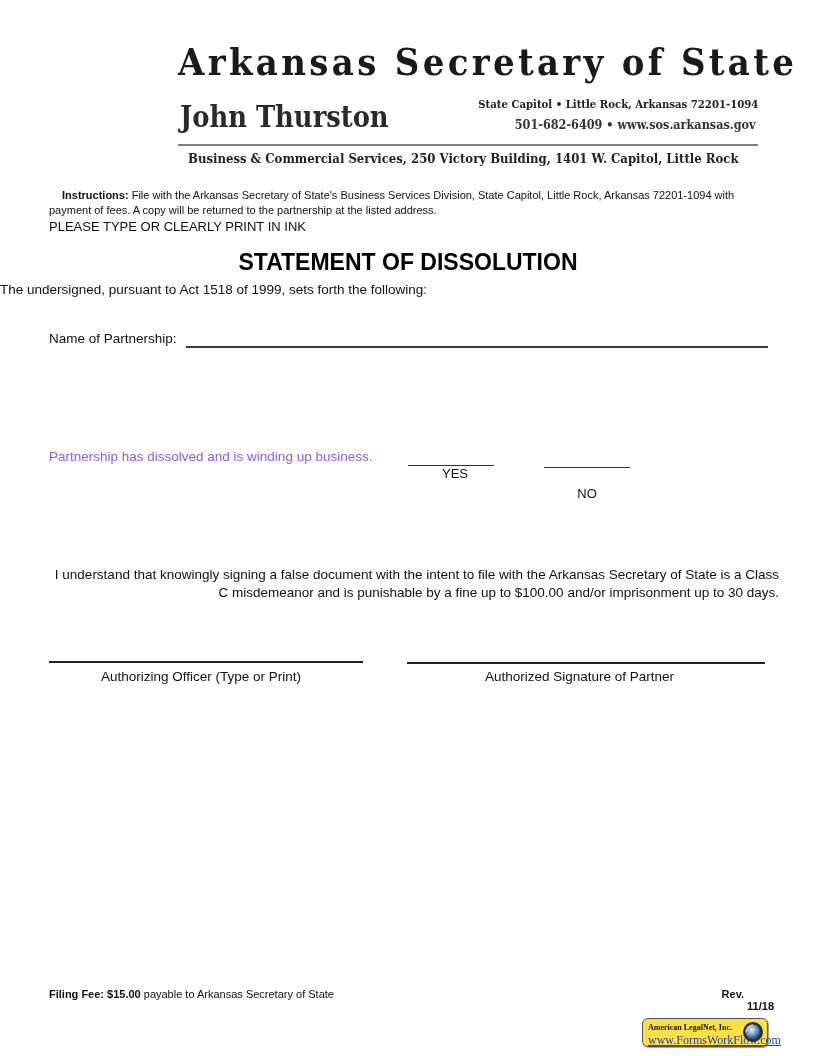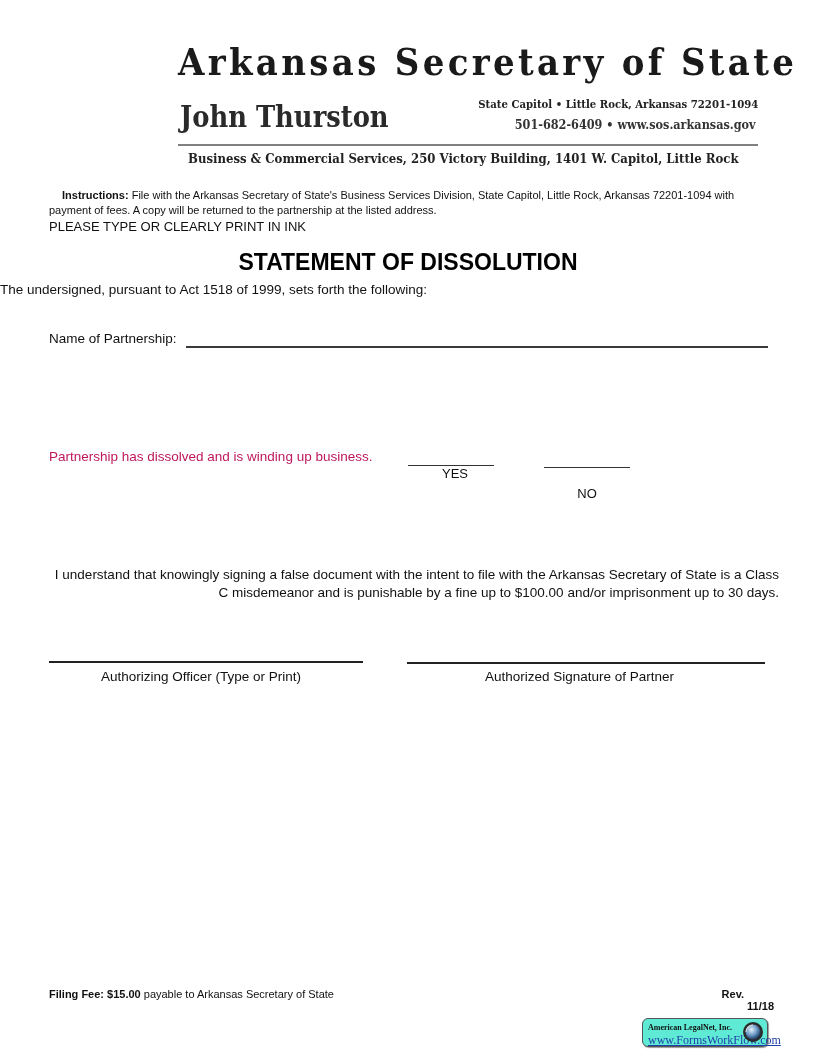--- a/index.html
+++ b/index.html
@@ -21,42 +21,42 @@
 
     
     .doc-title { left: 0; width: 816px; top: 249px; text-align: center; font-weight: bold; font-size: 23px; color: #000; }
     .doc-sub { left: 0; width: 656px; top: 282px; text-align: left; font-size: 13.5px; color: #111; }
 
     
     .np-label { left: 49px; top: 331px; font-size: 13.5px; color: #111; white-space: nowrap; }
     .np-line { left: 186px; top: 346px; width: 582px; height: 2px; background: #3a3a3a; }
 
     
-    .ds-label { left: 49px; top: 449px; font-size: 13.5px; color: #be185d; white-space: nowrap; }
+    .ds-label { left: 49px; top: 449px; font-size: 13.5px; color: #8b5cf6; white-space: nowrap; }
     .yes-line { left: 408px; top: 465px; width: 86px; height: 1px; background: #333; }
     .no-line { left: 544px; top: 467px; width: 86px; height: 1px; background: #333; }
     .yes-lbl { left: 408px; width: 94px; top: 466px; text-align: center; font-size: 13px; }
     .no-lbl { left: 544px; width: 86px; top: 466px; text-align: center; font-size: 13px; margin-top: 20px; }
 
     
     .warn { left: 49px; top: 566px; width: 730px; font-size: 13.5px; line-height: 17.5px; color: #111; text-align: right; }
 
     
     .sig1-line { left: 49px; top: 661px; width: 314px; height: 1.5px; background: #222; }
     .sig2-line { left: 407px; top: 662px; width: 358px; height: 1.5px; background: #222; }
     .sig1-lbl { left: 49px; width: 304px; top: 669px; text-align: center; font-size: 13.5px; }
     .sig2-lbl { left: 407px; width: 345px; top: 669px; text-align: center; font-size: 13.5px; }
 
     
     .fee { left: 49px; top: 988px; font-size: 11px; white-space: nowrap; }
     .fee b { font-weight: bold; }
     .rev { right: 42px; top: 988px; font-size: 11px; font-weight: bold; white-space: nowrap; }
     .rev .rev-num { font-size: 11px; position: relative; top: 12px; }
 
-    .badge { left: 642px; top: 1018px; width: 124px; height: 27px; border: 1px solid #555; border-radius: 6px; background: #5eead4; box-shadow: 1px 1px 1px #999; }
+    .badge { left: 642px; top: 1018px; width: 124px; height: 27px; border: 1px solid #555; border-radius: 6px; background: #fde047; box-shadow: 1px 1px 1px #999; }
     .badge-co { position: absolute; left: 5px; top: 4px; font-family: "Liberation Serif", serif; font-size: 8px; font-weight: bold; color: #111; white-space: nowrap; }
     .badge-url { position: absolute; left: 5px; top: 14px; font-family: "Liberation Serif", serif; font-size: 12px; color: #1f3fa8; text-decoration: underline; white-space: nowrap; }
     .badge-logo { position: absolute; right: 3px; top: 2px; width: 22px; height: 22px; }
   </style>
 </head>
 <body>
 
 <div class="abs lh-title">Arkansas Secretary of State</div>
 <div class="abs lh-name">John Thurston</div>
 <div class="abs lh-addr">State Capitol • Little Rock, Arkansas 72201-1094</div>

